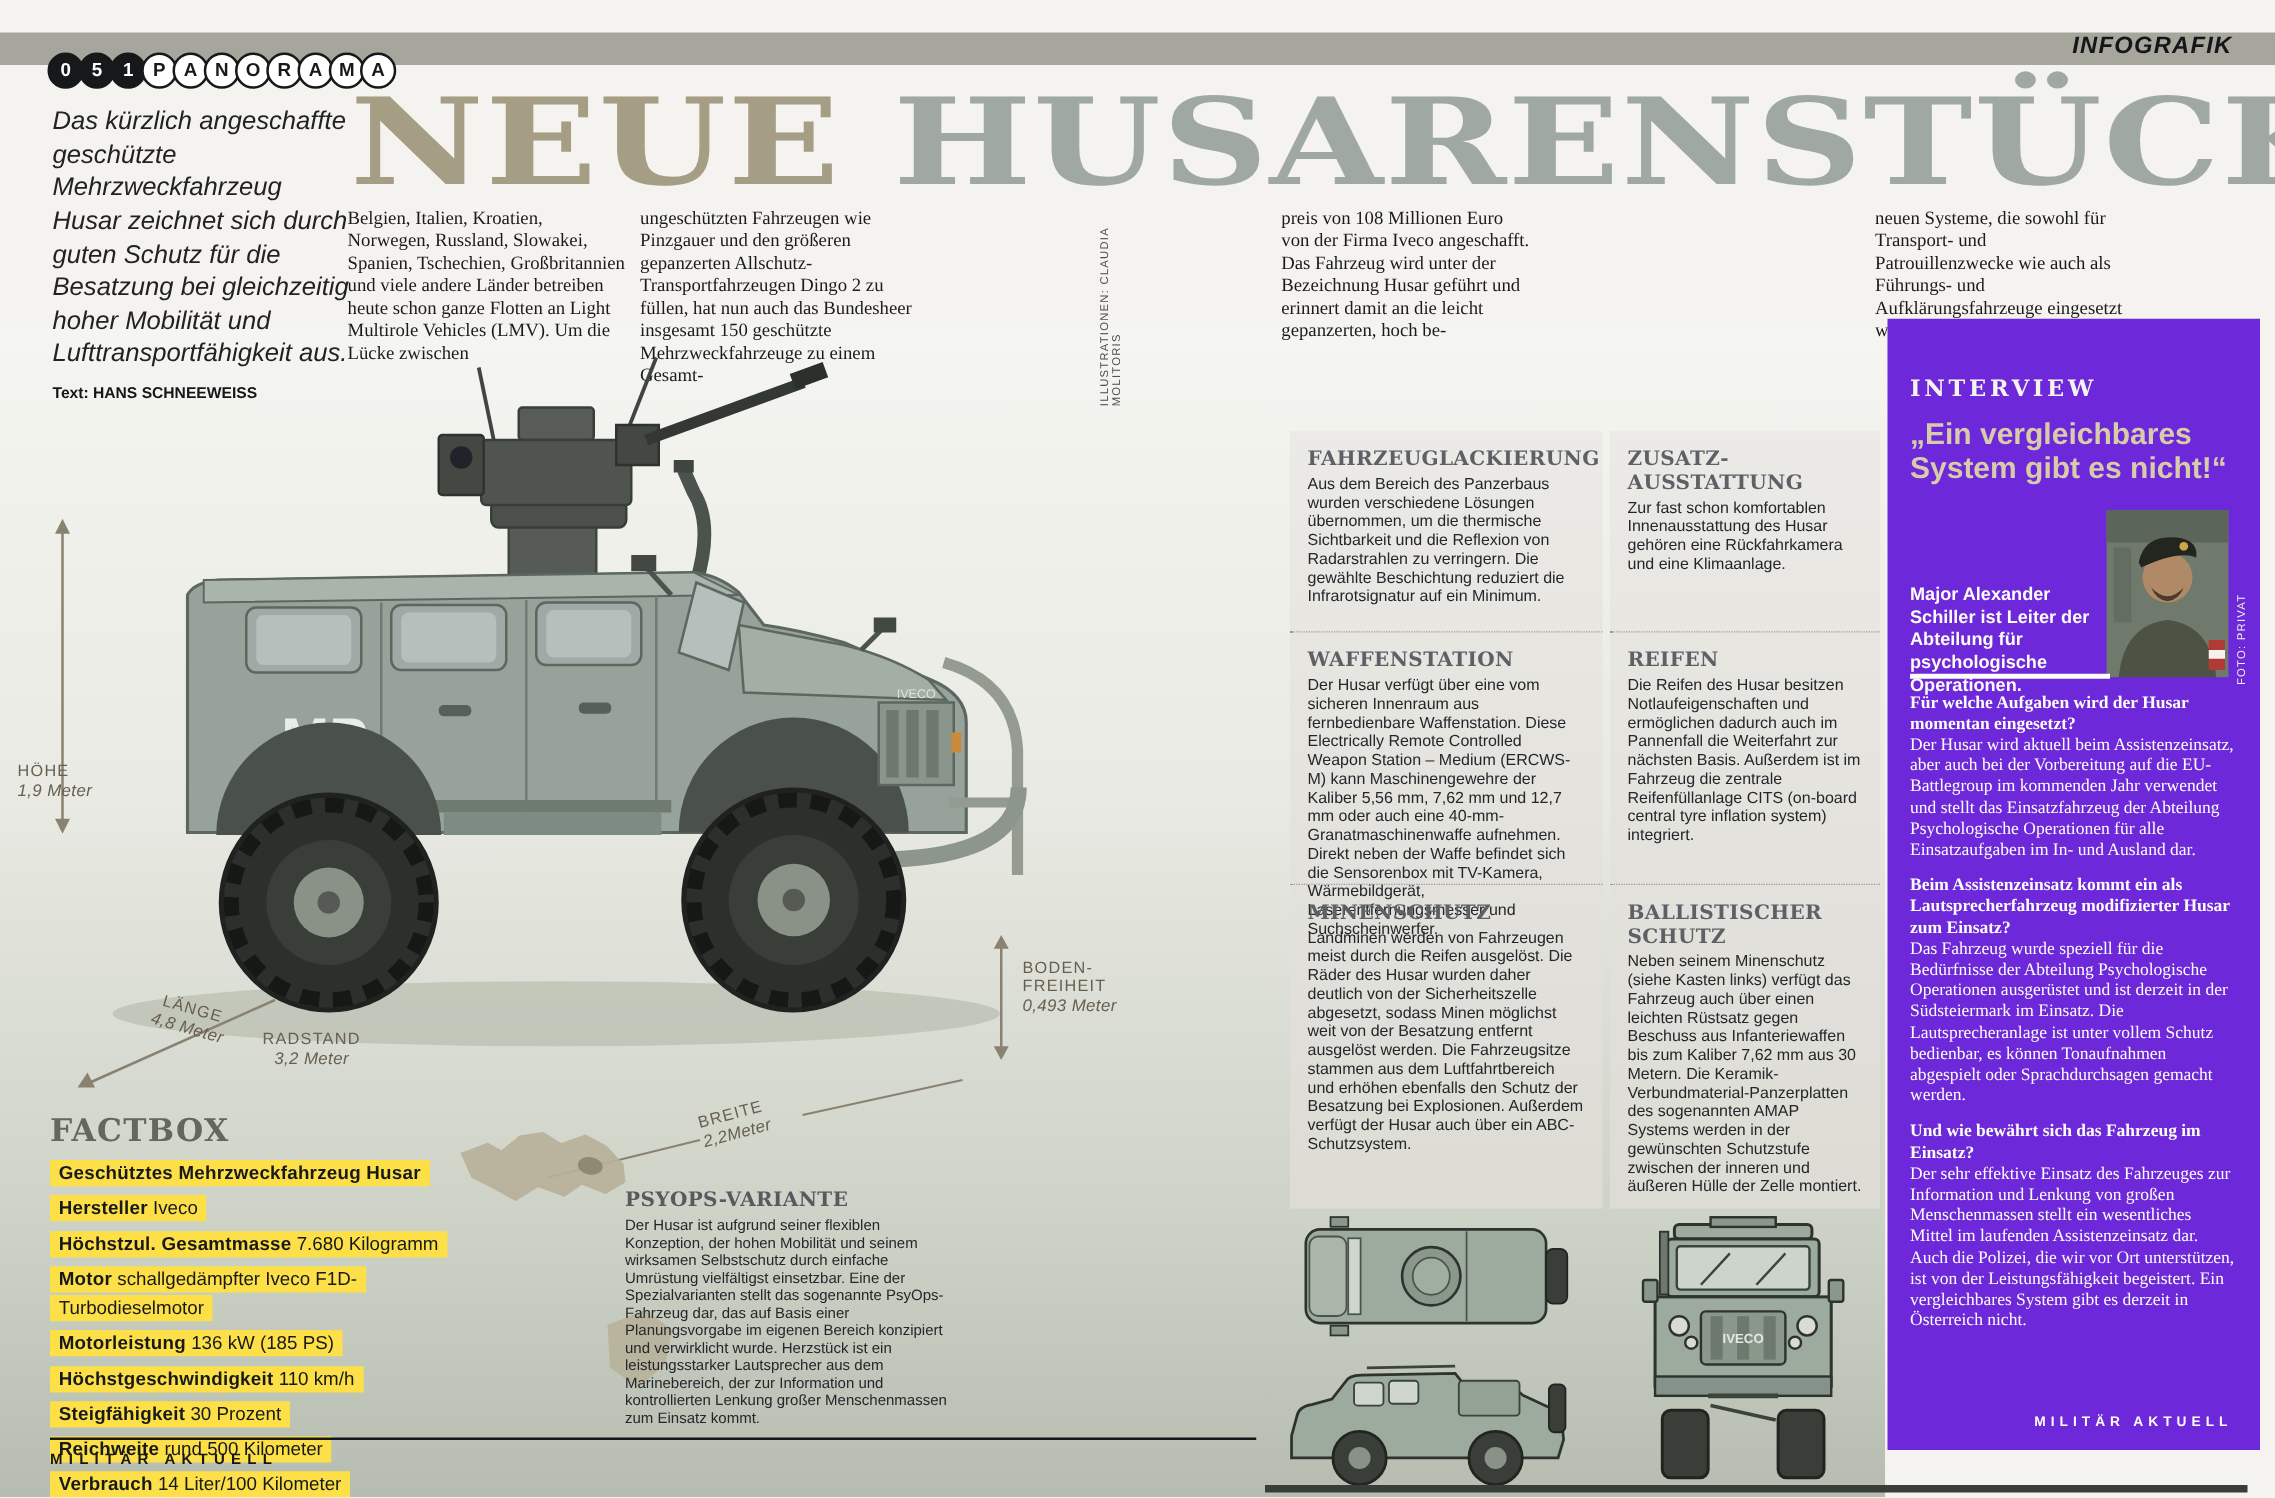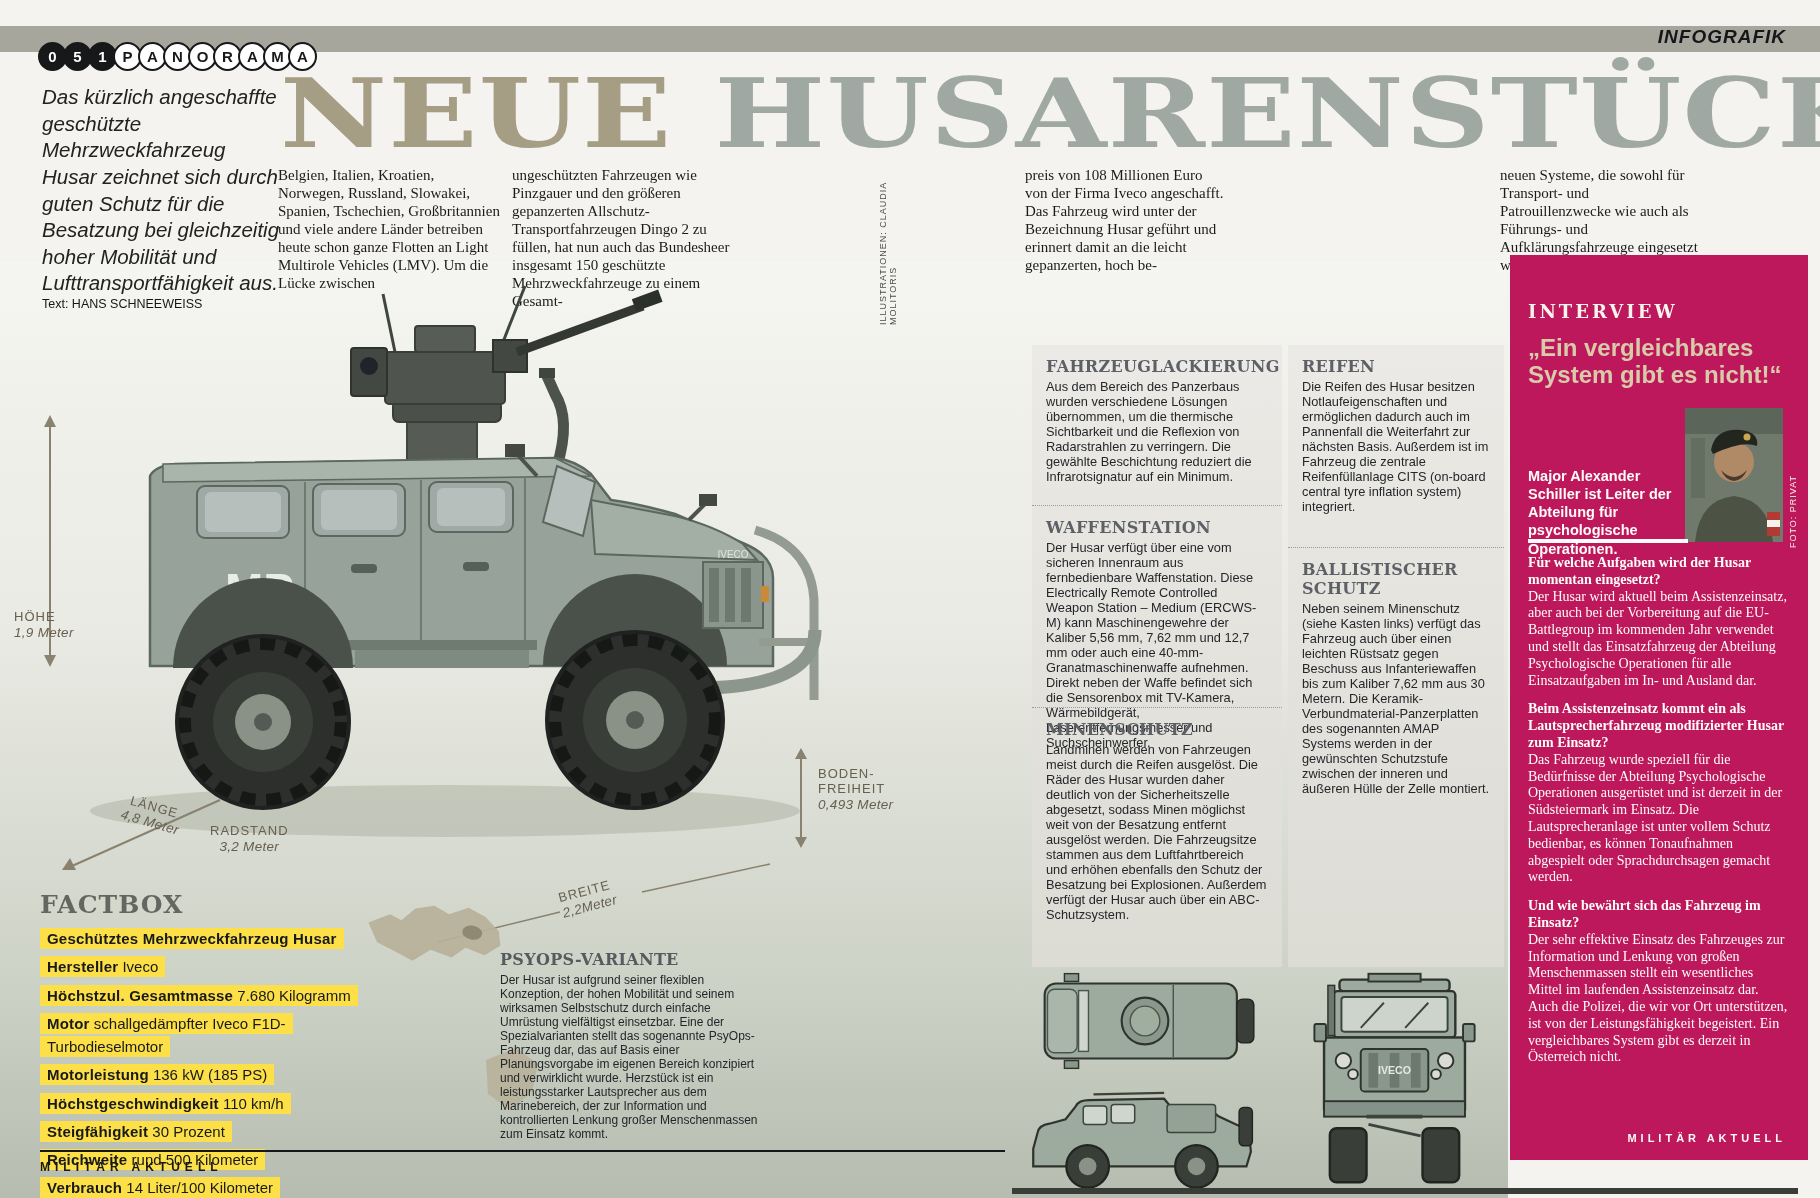--- a/index.html
+++ b/index.html
@@ -13,21 +13,21 @@
   .circ{width:25px;height:25px;border-radius:50%;background:#fff;border:2px solid #16181a;
         display:flex;align-items:center;justify-content:center;font-weight:bold;font-size:15px;
         margin-left:-4px;color:#16181a;}
   .circ.dark{background:#16181a;color:#fff;}
   .infografik{position:absolute;right:34px;top:26px;font-size:19px;font-weight:bold;
         font-style:italic;letter-spacing:1px;color:#141619;}
 
   
   .intro{position:absolute;left:42px;top:84px;width:242px;}
   .intro-text{font-style:italic;font-size:20.5px;line-height:1.3;color:#222;}
-  .byline{font-size:12.5px;font-weight:normal;color:#141619;}
+  .byline{margin-top:10px;font-size:12.5px;font-weight:bold;color:#141619;}
 
   
   .title{position:absolute;left:280px;top:66px;margin:0;font-family:"DejaVu Serif",serif;
          font-weight:bold;font-size:96px;letter-spacing:1px;white-space:nowrap;
          transform:scaleX(1.22);transform-origin:left top;line-height:1;}
   .t1{color:#a59d84;} .t2{color:#9fa8a3;}
 
   
   .stage{position:absolute;left:0;top:262px;width:1508px;height:936px;
          background:linear-gradient(180deg,#f5f5f1 0%,#e9eae3 40%,#ccd1c5 78%,#b6bcaf 100%);}
@@ -59,21 +59,21 @@
   .bxh{font-family:"DejaVu Serif",serif;font-weight:bold;font-size:16px;color:#5d6166;
        letter-spacing:.3px;}
   .bxt{font-size:12.8px;line-height:1.17;color:#24272a;margin-top:4px;}
 
   
   .psyops{position:absolute;left:500px;top:950px;width:262px;}
   .psyops .bxh{color:#565b60;}
   .psyops .bxt{font-size:12px;}
 
   
-  .panel{position:absolute;left:1510px;top:255px;width:298px;height:905px;background:#be185d;}
+  .panel{position:absolute;left:1510px;top:255px;width:298px;height:905px;background:#6d28d9;}
   .iv-kicker{position:absolute;left:18px;top:46px;font-family:"DejaVu Serif",serif;
              font-weight:bold;font-size:18px;letter-spacing:3px;color:#f5f3eb;}
   .iv-quote{position:absolute;left:18px;top:80px;font-size:24px;font-weight:bold;
             line-height:1.12;color:#d8cba9;white-space:pre-line;}
   .iv-photo{position:absolute;left:175px;top:153px;width:98px;height:134px;overflow:hidden;}
   .iv-credit{position:absolute;left:278px;top:153px;height:140px;writing-mode:vertical-rl;
              transform:rotate(180deg);font-size:9px;letter-spacing:1px;color:#f2f0e8;}
   .iv-person{position:absolute;left:18px;top:212px;width:150px;font-size:14.5px;
              font-weight:bold;line-height:1.25;color:#fdfcf6;}
   .iv-rule{position:absolute;left:18px;top:284px;width:160px;height:4px;background:#fdfcf6;}
@@ -288,20 +288,24 @@
     <div class="sec" style="height:202px;">
       <div class="bxh">WAFFENSTATION</div>
       <div class="bxt">Der Husar verfügt über eine vom sicheren Innenraum aus fernbedienbare Waffenstation. Diese Electrically Remote Controlled Weapon Station – Medium (ERCWS-M) kann Maschinengewehre der Kaliber 5,56 mm, 7,62 mm und 12,7 mm oder auch eine 40-mm-Granatmaschinenwaffe aufnehmen. Direkt neben der Waffe befindet sich die Sensorenbox mit TV-Kamera, Wärmebildgerät, Laserentfernungsmesser und Suchscheinwerfer.</div>
     </div>
     <div class="sec" style="height:260px;">
       <div class="bxh">MINENSCHUTZ</div>
       <div class="bxt">Landminen werden von Fahrzeugen meist durch die Reifen ausgelöst. Die Räder des Husar wurden daher deutlich von der Sicherheitszelle abgesetzt, sodass Minen möglichst weit von der Besatzung entfernt ausgelöst werden. Die Fahrzeugsitze stammen aus dem Luftfahrtbereich und erhöhen ebenfalls den Schutz der Besatzung bei Explosionen. Außerdem verfügt der Husar auch über ein ABC-Schutzsystem.</div>
     </div>
   </div>
   <div class="ipanel" style="left:1288px;width:216px;height:622px;">
+    <div class="sec" style="height:160px;">
+      <div class="bxh">ZUSATZ-AUSSTATTUNG</div>
+      <div class="bxt">Zur fast schon komfortablen Innenausstattung des Husar gehören eine Rückfahrkamera und eine Klimaanlage.</div>
+    </div>
     <div class="sec" style="height:202px;">
       <div class="bxh">REIFEN</div>
       <div class="bxt">Die Reifen des Husar besitzen Notlaufeigenschaften und ermöglichen dadurch auch im Pannenfall die Weiterfahrt zur nächsten Basis. Außerdem ist im Fahrzeug die zentrale Reifenfüllanlage CITS (on-board central tyre inflation system) integriert.</div>
     </div>
     <div class="sec" style="height:260px;">
       <div class="bxh">BALLISTISCHER SCHUTZ</div>
       <div class="bxt">Neben seinem Minenschutz (siehe Kasten links) verfügt das Fahrzeug auch über einen leichten Rüstsatz gegen Beschuss aus Infanteriewaffen bis zum Kaliber 7,62 mm aus 30 Metern. Die Keramik-Verbundmaterial-Panzerplatten des sogenannten AMAP Systems werden in der gewünschten Schutzstufe zwischen der inneren und äußeren Hülle der Zelle montiert.</div>
     </div>
   </div>
 

